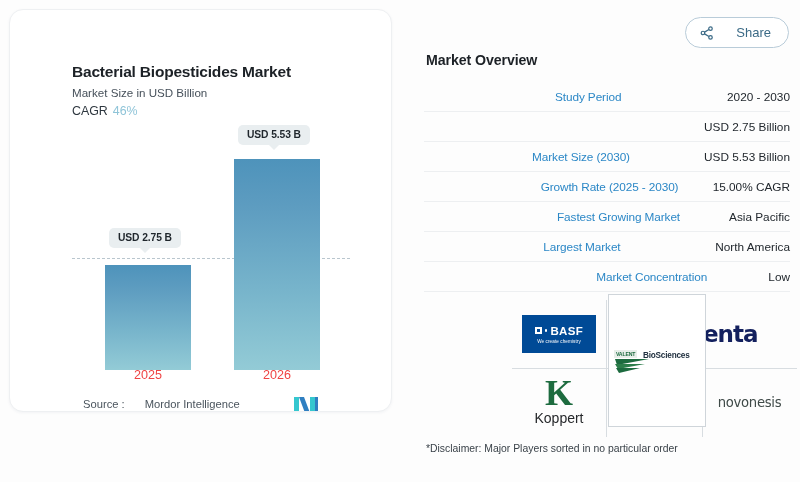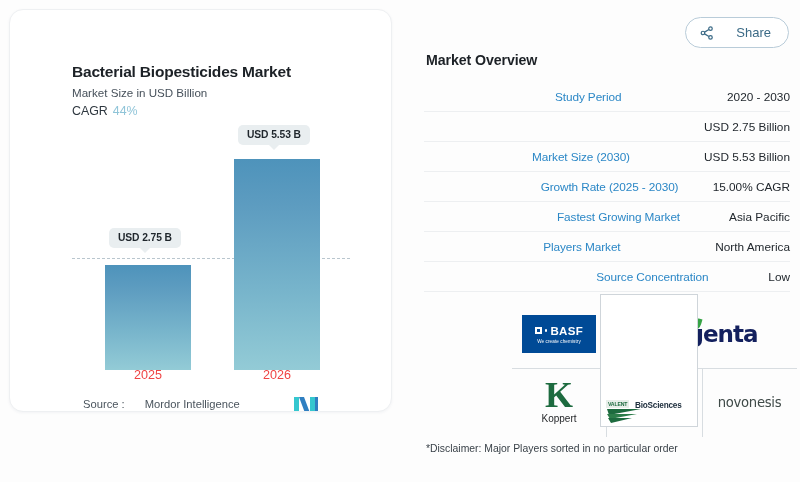--- a/index.html
+++ b/index.html
@@ -127,26 +127,26 @@
   .basf-sq:after{content:"";position:absolute;left:2px;top:2px;width:3px;height:3px;background:#004a96;}
   .basf-dot{width:2.5px;height:2.5px;background:#fff;border-radius:50%;}
   .basf-sub{font-size:4.6px;margin-top:2px;letter-spacing:.1px;}
 
   .syn{position:relative;font-size:23px;font-weight:bold;color:#13205e;letter-spacing:-1px;font-family:"DejaVu Sans",sans-serif;}
   .syn-leaf{position:absolute;left:47px;top:-3px;width:9px;height:12px;background:#36a345;
     border-radius:70% 0 60% 0;transform:rotate(16deg);}
 
   .kop{display:flex;flex-direction:column;align-items:center;}
   .kop-k{font-size:36px;font-weight:bold;color:#1d6b3f;line-height:.82;font-family:"Liberation Serif",serif;}
-  .kop-t{font-size:10px;color:#26282b;margin-top:2px;}
+  .kop-t{font-size:14px;color:#26282b;margin-top:2px;}
 
   .val-box{
-    position:absolute;left:88px;top:-6px;width:96px;height:131px;
+    position:absolute;left:96px;top:-6px;width:96px;height:131px;
     background:#ffffff;border:1px solid #cfd5da;
-    display:flex;align-items:flex-end;justify-content:center;
+    display:flex;align-items:center;justify-content:center;
   }
   .val-inner{position:relative;width:88px;height:30px;}
   .val-txt{position:absolute;left:30px;top:5px;font-size:8.2px;font-weight:bold;color:#20303f;letter-spacing:-.2px;white-space:nowrap;}
   .val-tag{position:absolute;left:1px;top:4px;font-size:5.2px;font-weight:bold;color:#1d6b3f;background:#e7eee9;padding:1px 2px;letter-spacing:-.2px;}
   .val-sw{position:absolute;left:2px;top:12px;width:40px;height:16px;}
 
   .novo{font-size:13.2px;color:#3f4a48;letter-spacing:-.3px;font-family:"DejaVu Sans",sans-serif;}
 
   .disc{
     position:absolute;left:2px;top:443px;
@@ -156,21 +156,21 @@
 </head>
 <body>
 
 <div id="root">
 
   <div class="left-card">
 
     <div class="chart-title">Bacterial Biopesticides Market</div>
     <div class="chart-sub">Market Size in USD Billion</div>
     <div class="cagr-line">
-      <span>CAGR</span><span class="cagr-val">44%</span>
+      <span>CAGR</span><span class="cagr-val">46%</span>
     </div>
 
     <div class="plot">
       <div class="dashline"></div>
 
       <div class="bar bar-2025"></div>
       <div class="bar bar-2030"></div>
 
       <div class="tip tip-2025">USD 2.75 B</div>
       <div class="tip tip-2030">USD 5.53 B</div>
@@ -219,25 +219,25 @@
       </div>
       <div class="row">
         <div class="k">Growth Rate (2025 - 2030)</div>
         <div class="v">15.00% CAGR</div>
       </div>
       <div class="row">
         <div class="k">Fastest Growing Market</div>
         <div class="v">Asia Pacific</div>
       </div>
       <div class="row">
-        <div class="k">Players Market</div>
+        <div class="k">Largest Market</div>
         <div class="v">North America</div>
       </div>
       <div class="row">
-        <div class="k">Source Concentration</div>
+        <div class="k">Market Concentration</div>
         <div class="v">Low</div>
       </div>
       <div class="row players">
         <div class="k">Major Players</div>
         <div class="v"></div>
       </div>
     </div>
 
     <div class="logos">
       <div class="vline" style="left:94px;top:0;height:68px;"></div>

